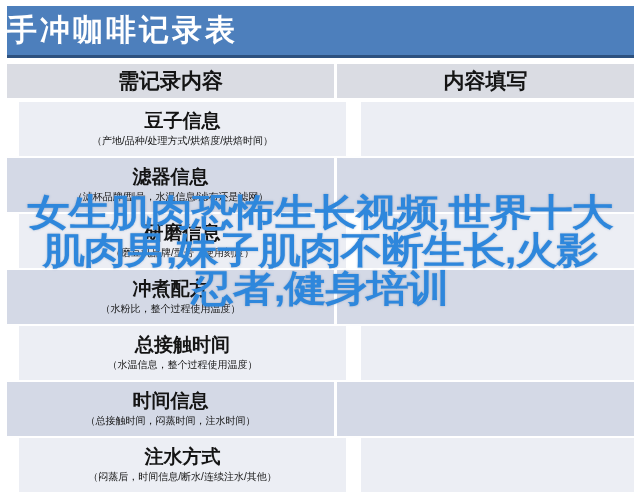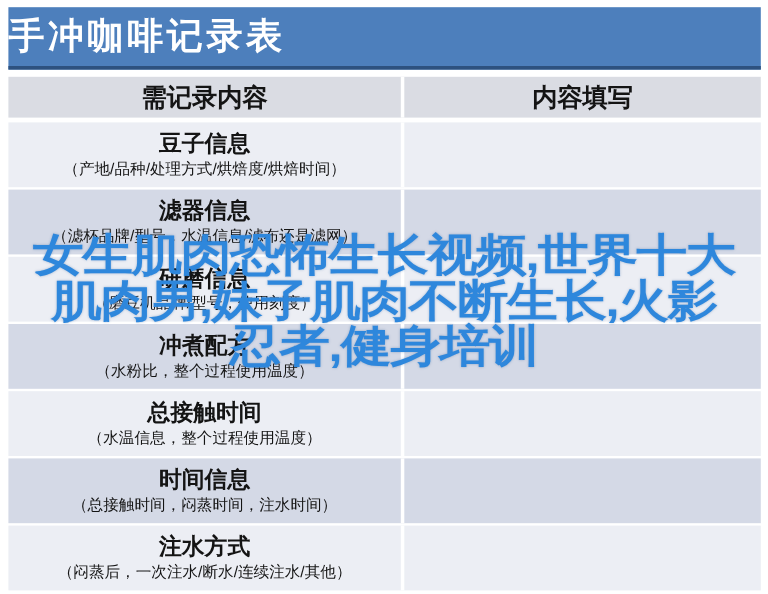--- a/index.html
+++ b/index.html
@@ -22,28 +22,28 @@
   .row{display:flex;margin-bottom:2px;}
   .header-row{height:34px;margin-bottom:4px;}
   .data-row{height:54px;}
   .cell{box-sizing:border-box;}
   .cell.left{width:330px;border-right:3px solid #ffffff;
     display:flex;flex-direction:column;align-items:center;justify-content:center;}
   .cell.right{flex:1;}
   .header-row .cell{background:var(--header-row-bg,#dadce3);
     display:flex;align-items:center;justify-content:center;
     font-weight:bold;font-size:21px;color:var(--text,#141414);}
-  .data-row.light .cell{background:var(--row-light-bg,#eceef4);}
+  .data-row.light .cell{background:var(--row-light-bg,#eceef4);margin-left:12px;}
   .data-row.dark  .cell{background:var(--row-dark-bg,#d4d9e6);}
   .row-title{
     font-weight:bold;font-size:19px;line-height:22px;
     color:var(--text,#141414);text-align:center;
   }
   .row-sub{
-    font-size:13px;line-height:17px;color:var(--text,#141414);
+    font-size:10px;line-height:17px;color:var(--text,#141414);
     text-align:left;white-space:nowrap;
   }
   .overlay{
     position:absolute;left:0;top:194px;width:640px;
     text-align:center;pointer-events:none;
     color:var(--overlay-text,#2e87dc);
     font-weight:bold;font-size:37px;line-height:38px;
     letter-spacing:-1px;
     transform:scaleX(1.14);transform-origin:50% 0;
     text-shadow:0 0 2px rgba(10,70,140,0.35);
@@ -99,21 +99,21 @@
       <div class="row data-row dark">
         <div class="cell left">
           <div class="row-title">时间信息</div>
           <div class="row-sub">（总接触时间，闷蒸时间，注水时间）</div>
         </div>
         <div class="cell right"></div>
       </div>
       <div class="row data-row light">
         <div class="cell left">
           <div class="row-title">注水方式</div>
-          <div class="row-sub">（闷蒸后，一次注水/断水/连续注水/其他）</div>
+          <div class="row-sub">（闷蒸后，时间信息/断水/连续注水/其他）</div>
         </div>
         <div class="cell right"></div>
       </div>
     </div>
 </div>
 
 <div class="overlay">
   <div>女生肌肉恐怖生长视频,世界十大</div>
   <div>肌肉男,妹子肌肉不断生长,火影</div>
   <div>忍者,健身培训</div>

